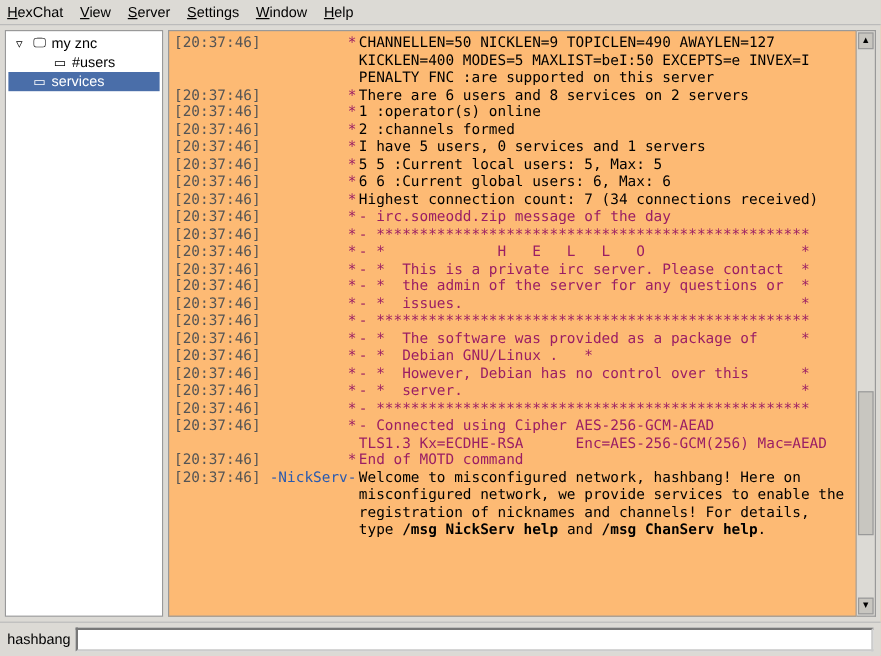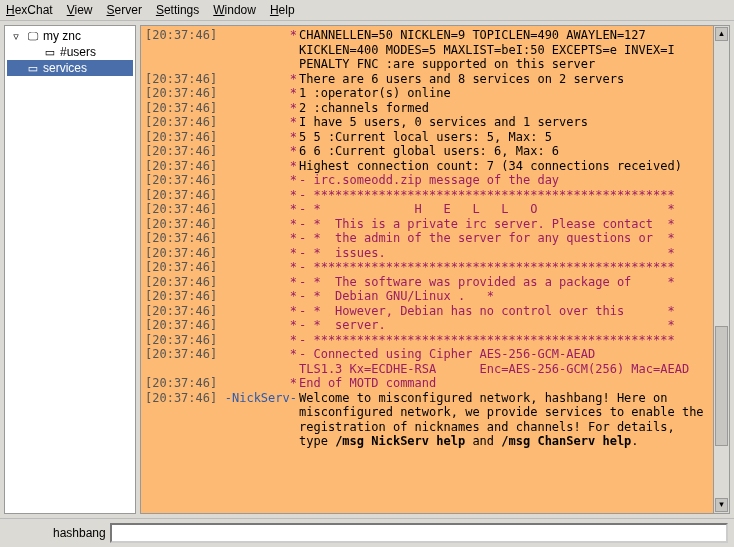--- a/index.html
+++ b/index.html
@@ -23,21 +23,21 @@
   .ts { color: #555; }
   .star { color: #9b1e64; }
   .motd { color: #9b1e64; }
   .nick { color: #2a5ab0; }
   .line { display: flex; }
   .tcol { width: 74px; flex-shrink: 0; }
   .mcol { width: 80px; flex-shrink: 0; text-align: right; padding-right: 2px; }
   .txt { flex: 1; white-space: pre-wrap; }
   .txt b { font-weight: bold; }
   .inputbar { display: flex; align-items: center; gap: 4px; padding: 3px 6px; background: #dcdad5; border-top: 1px solid #bbb; height: 28px; }
-  .inputbar .nickname { font-size: 12px; margin-left: 47px; }
+  .inputbar .nickname { font-size: 12px; }
   .inputbar input { flex: 1; height: 20px; border: 2px inset #ccc; background: #fff; padding: 0 4px; font-size: 12px; }
 </style>
 </head>
 <body>
 
 <div class="menubar" id="menubar">
     <span><u>H</u>exChat</span>
     <span><u>V</u>iew</span>
     <span><u>S</u>erver</span>
     <span><u>S</u>ettings</span>

